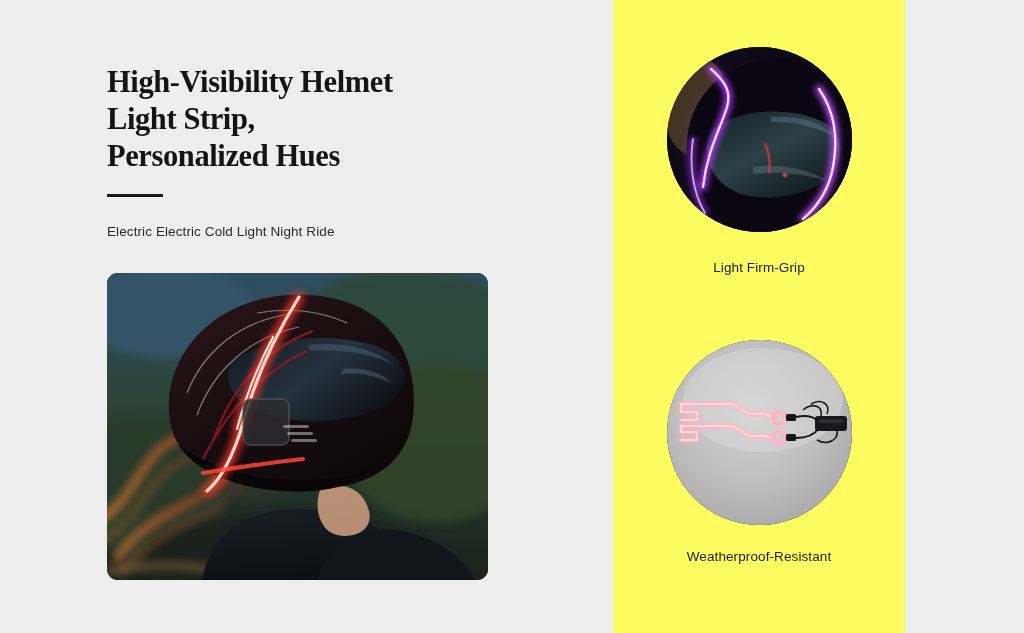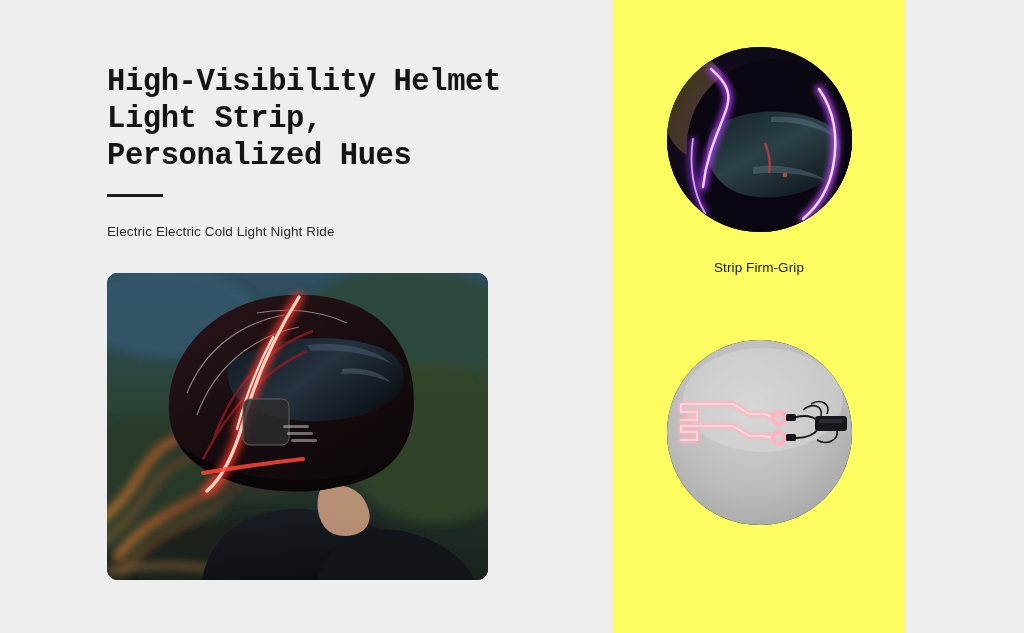--- a/index.html
+++ b/index.html
@@ -29,21 +29,21 @@
     width: 400px;
     height: 633px;
   }
 
   .headline {
     position: absolute;
     left: 0;
     top: 64px;
     width: 400px;
     margin: 0;
-    font-family: Liberation Mono, monospace;
+    font-family: Liberation Serif, serif;
     font-weight: 700;
     font-size: 30.5px;
     line-height: 37px;
     letter-spacing: -0.4px;
     color: #141414;
     white-space: pre-line;
   }
 
   .divider {
     position: absolute;
@@ -293,21 +293,21 @@
             <path d="M 26 92 C 22 118, 26 146, 38 166" stroke="#8e2fd6" stroke-width="5" fill="none" stroke-linecap="round"></path>
           </g>
           <path d="M 44 22 C 60 36, 64 46, 60 60 C 54 80, 40 104, 36 140" stroke="#f0d2ff" stroke-width="2.4" fill="none" stroke-linecap="round"></path>
           <path d="M 152 42 C 166 62, 172 88, 166 120 C 162 142, 150 160, 136 172" stroke="#f3d9ff" stroke-width="2.4" fill="none" stroke-linecap="round"></path>
           <path d="M 26 92 C 22 118, 26 146, 38 166" stroke="#e2baff" stroke-width="1.8" fill="none" stroke-linecap="round" opacity="0.85"></path>
 
           <path d="M 98 96 C 102 106, 104 116, 102 126" stroke="#d23a3a" stroke-width="2.4" fill="none" opacity="0.8"></path>
           <circle cx="118" cy="128" r="2.4" fill="#e05a4a" opacity="0.7"></circle>
         </svg>
       </div>
-      <p class="feature-label">Strip Firm-Grip</p>
+      <p class="feature-label">Light Firm-Grip</p>
     </div>
 
     <div class="feature feature-2">
       <div class="circle-img">
         <svg viewBox="0 0 185 185" preserveAspectRatio="xMidYMid slice">
           <defs>
             <radialGradient id="graybg" cx="0.45" cy="0.38" r="0.78">
               <stop offset="0%" stop-color="#d3d3d3"></stop>
               <stop offset="55%" stop-color="#bcbcbc"></stop>
               <stop offset="100%" stop-color="#9f9f9f"></stop>
@@ -339,16 +339,17 @@
           <path d="M 129 98 C 140 98, 148 94, 152 88" stroke="#15151a" stroke-width="2" fill="none"></path>
           <path d="M 136 70 C 146 62, 156 66, 154 76" stroke="#15151a" stroke-width="1.6" fill="none"></path>
           <path d="M 144 64 C 154 58, 164 64, 160 74" stroke="#15151a" stroke-width="1.6" fill="none"></path>
           <path d="M 150 100 C 160 106, 172 100, 170 90" stroke="#15151a" stroke-width="1.6" fill="none"></path>
 
           <rect x="148" y="76" width="32" height="15" rx="3" fill="#17171c"></rect>
           <rect x="152" y="79" width="24" height="4" rx="1" fill="#2c2c34"></rect>
         </svg>
         <div class="watermark">nGL</div>
       </div>
+      <p class="feature-label">Weatherproof-Resistant</p>
     </div>
 
   </div>
 </div>
 
 </body></html>

